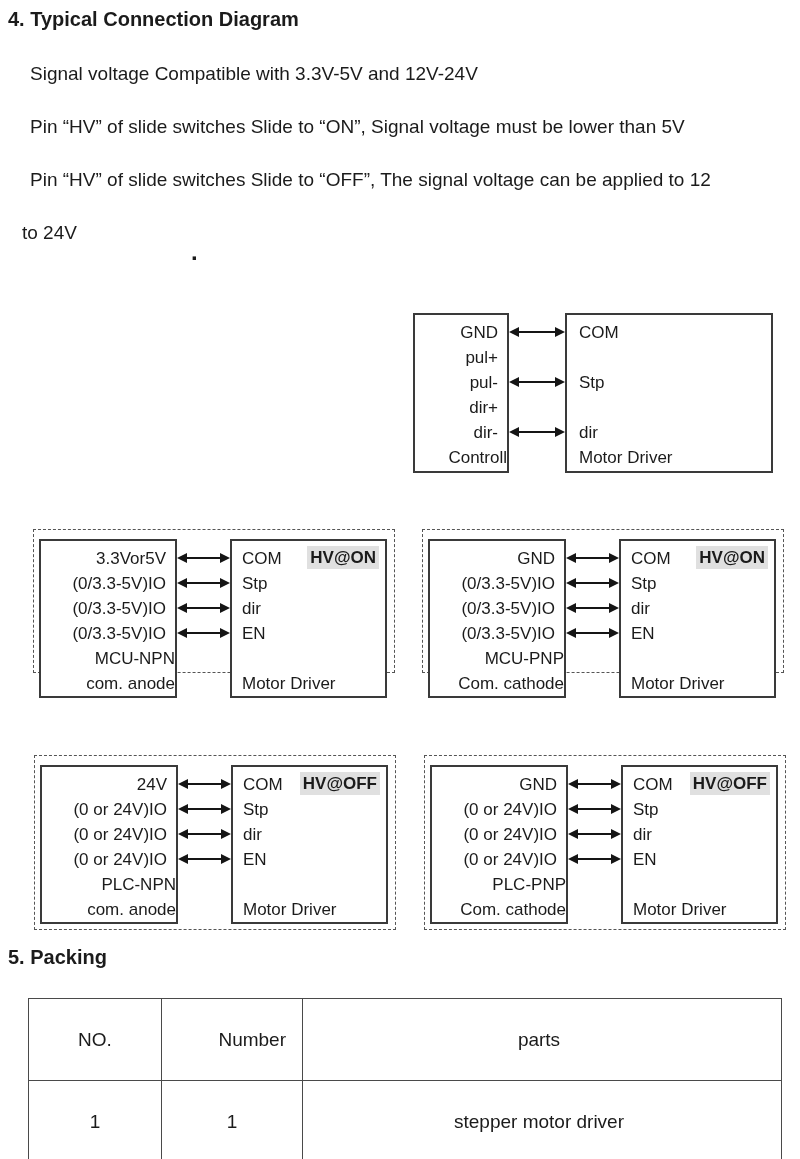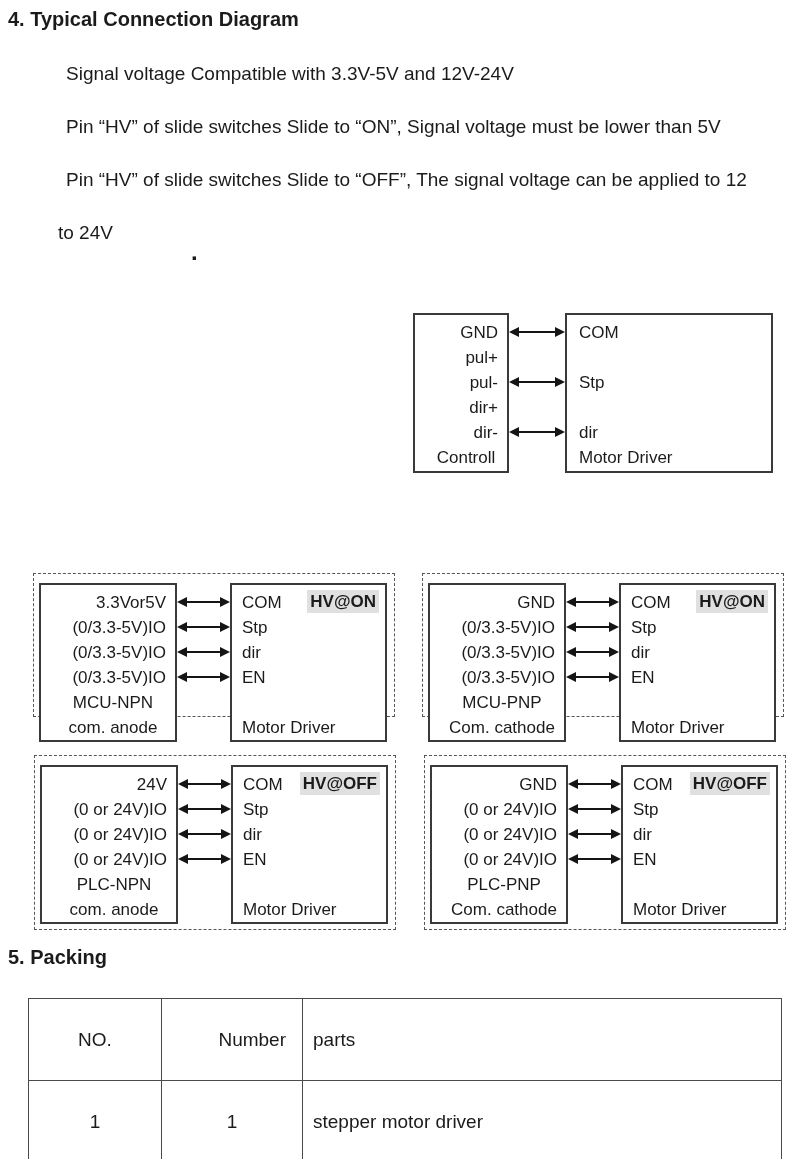--- a/index.html
+++ b/index.html
@@ -3,63 +3,63 @@
 <meta charset="utf-8">
 <style>
   html,body { margin:0; padding:0; background:#fff; }
   .page {
     position:relative; width:800px; height:1159px; background:#ffffff;
     font-family:Liberation Sans, sans-serif; color:#1b1b1b;
     overflow:hidden;
   }
   .abs { position:absolute; }
   .h-title { font-size:20px; font-weight:bold; white-space:nowrap; }
-  .para { font-size:19px; white-space:nowrap; line-height:24px;margin-left:36px; }
+  .para { font-size:19px; white-space:nowrap; line-height:24px; }
   .stray { font-size:24px; font-weight:bold; line-height:24px; }
 
   
   .topdiag { position:absolute; left:413px; top:313px; width:360px; height:160px; }
   .sbox { position:absolute; border:2px solid #3a3a3a; box-sizing:border-box; background:#fff; padding-top:5px; overflow:hidden; }
   .topdiag .lbox { left:0; top:0; width:96px; height:160px; }
   .topdiag .rbox { left:152px; top:0; width:208px; height:160px; }
   .row { height:25px; line-height:25px; font-size:17px; white-space:nowrap; }
   .row.ra { text-align:right; padding-right:9px; }
-  .row.la { text-align:center; padding-left:10px; }
+  .row.la { text-align:right; padding-left:10px; }
   .topdiag .rbox .row { padding-left:12px; }
 
   
   .darrow { position:absolute; height:12px; }
   .darrow .shaft { position:absolute; left:7px; right:7px; top:5px; height:2px; background:#151515; }
   .darrow::before { content:""; position:absolute; left:0; top:1px; width:0; height:0;
     border-top:5px solid transparent; border-bottom:5px solid transparent; border-right:10px solid #151515; }
   .darrow::after { content:""; position:absolute; right:0; top:1px; width:0; height:0;
     border-top:5px solid transparent; border-bottom:5px solid transparent; border-left:10px solid #151515; }
   .topdiag .darrow { left:96px; width:56px; }
 
   
   .diag { position:absolute; width:362px; border:1px dashed #555; box-sizing:border-box; background:#fff; }
-  .diag.tall { height:144px;margin-top:44px; }
+  .diag.tall { height:144px; }
   .diag.short { height:175px; }
   .pos-a { left:33px;  top:529px; }
   .pos-b { left:422px; top:529px; }
   .pos-c { left:34px;  top:755px; }
   .pos-d { left:424px; top:755px; }
   .diag .lbox { left:5px;  top:9px; width:138px; height:159px; }
   .diag .rbox { left:196px; top:9px; width:157px; height:159px; }
   .diag .rbox .row { padding-left:10px; }
   .diag .darrow { left:143px; width:53px; }
   .hvtag { position:absolute; top:5px; right:6px; font-size:17px; font-weight:bold;
     background:#e0e0e0; padding:0 3px; line-height:23px; }
 
   
   .packing { position:absolute; left:28px; top:998px; width:754px; border-collapse:collapse; table-layout:fixed; }
   .packing td, .packing th { border:1px solid #4a4a4a; font-size:19px; font-weight:normal; height:49px; padding:16px; }
   .packing .c-no  { width:100px; text-align:center; }
   .packing .c-num { width:112px; text-align:center; }
-  .packing .c-parts { text-align:left; padding-left:10px; }
+  .packing .c-parts { text-align:center; padding-left:10px; }
   .packing th.c-num { text-align:right; padding-left:12px; }
 </style>
 </head>
 <body>
 
 <div class="page">
 
   <div class="abs h-title" style="left:8px; top:8px;">4. Typical Connection Diagram</div>
 
   <div class="abs para" style="left:30px; top:62px;">Signal voltage Compatible with 3.3V-5V and 12V-24V</div>

